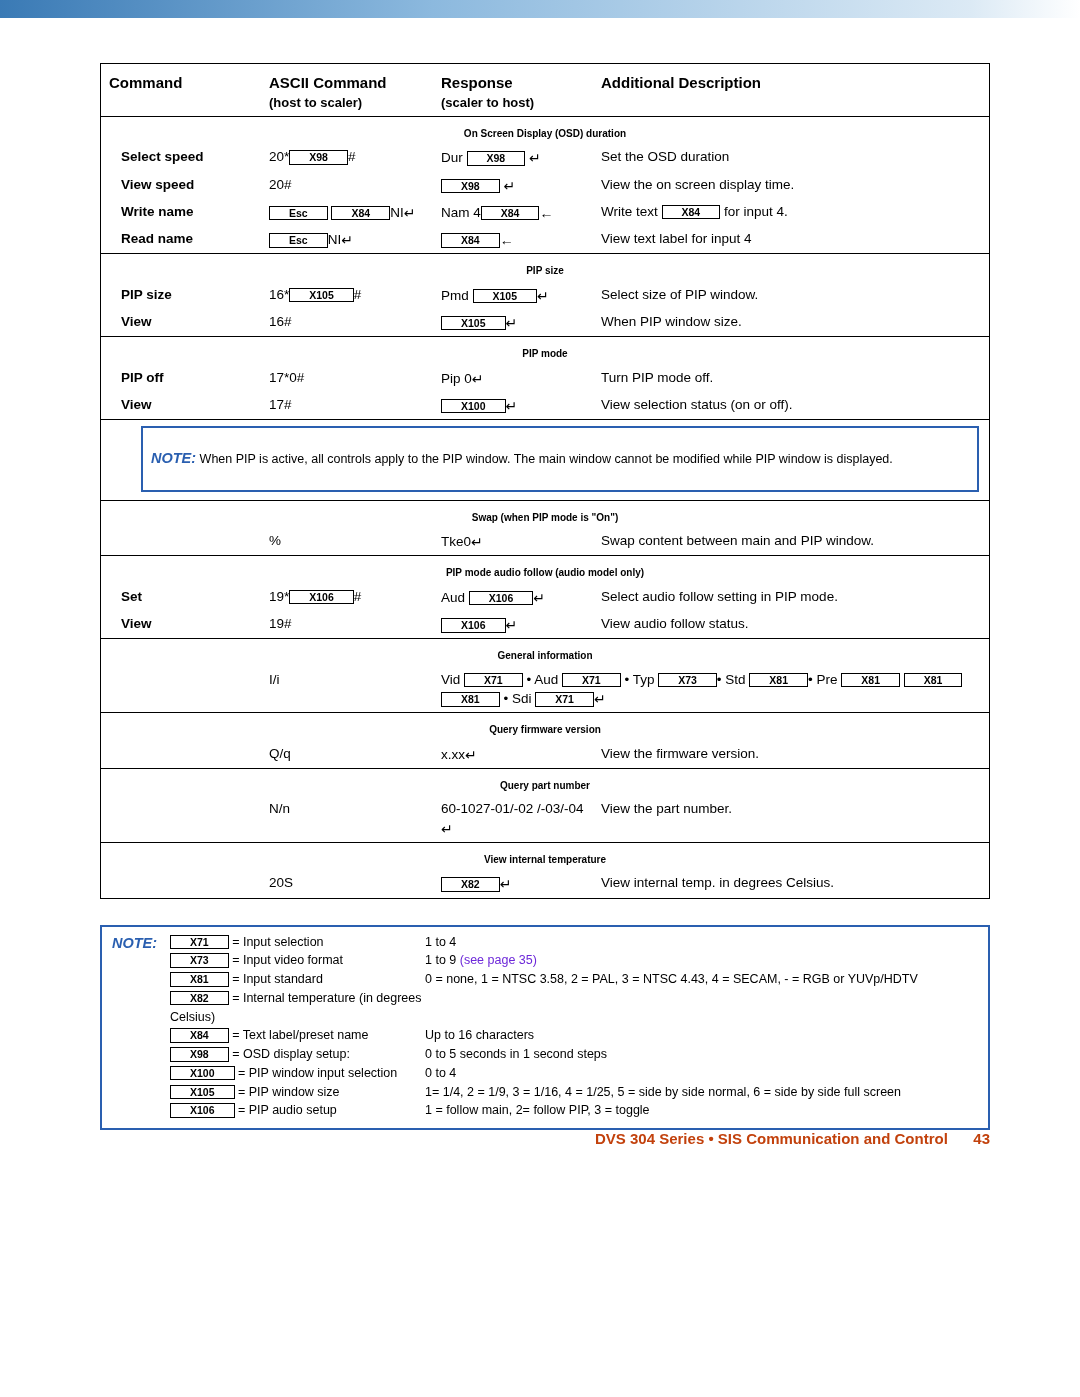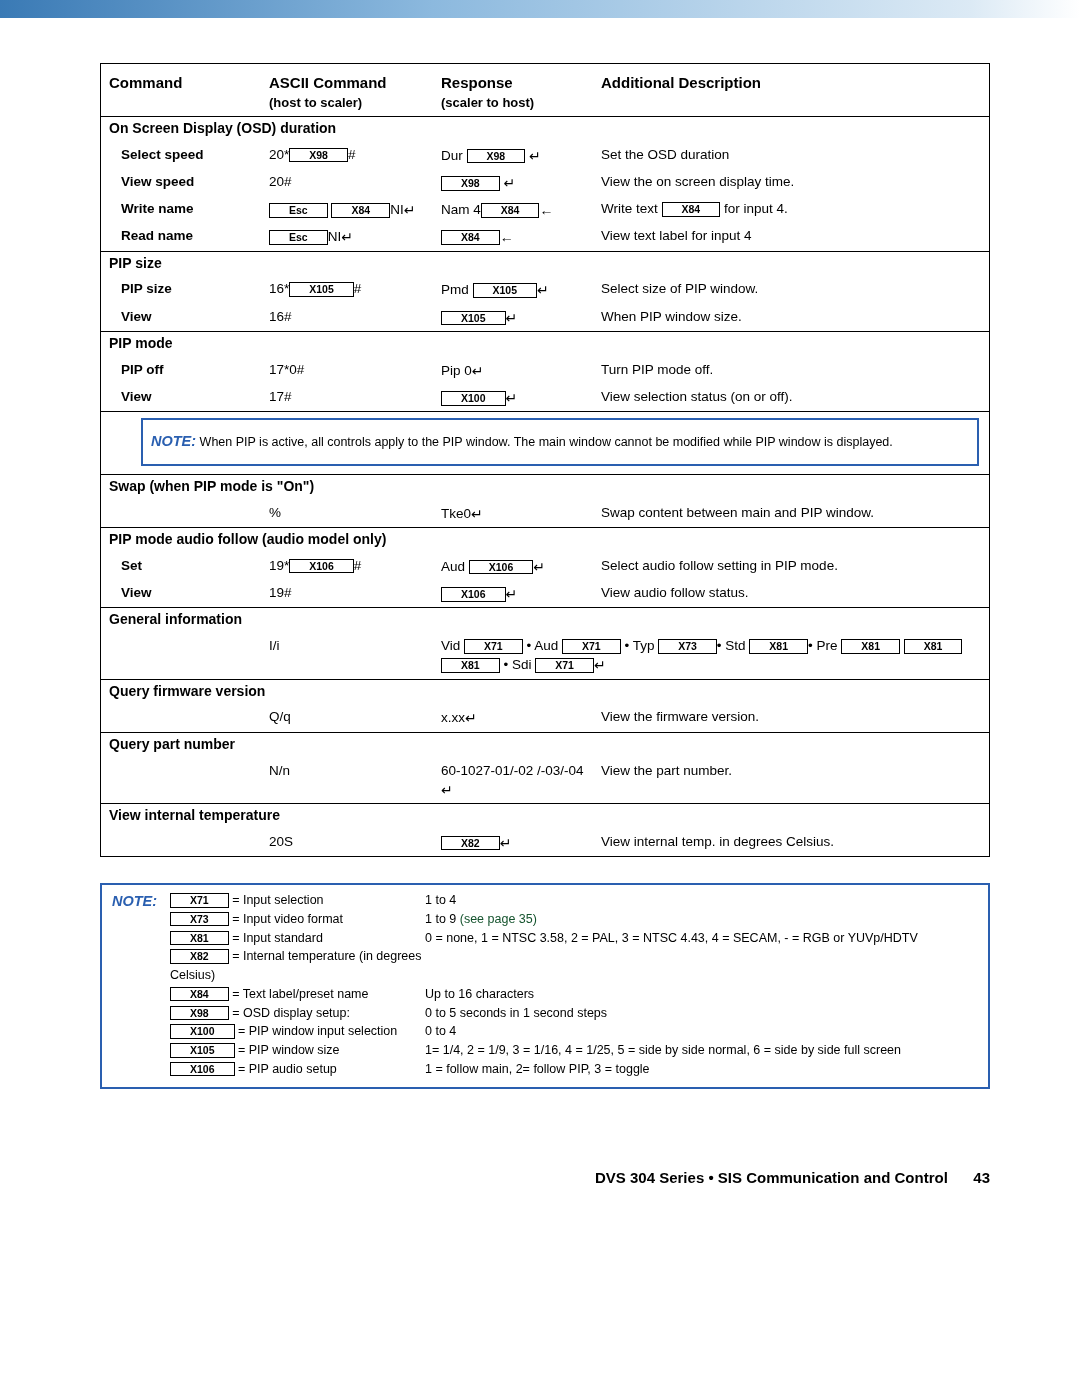--- a/index.html
+++ b/index.html
@@ -39,23 +39,24 @@
   font-weight: bold;
   font-size: 13px;
   padding-top: 1px;
 }
 .col-cmd { width: 160px; }
 .col-asc { width: 172px; }
 .col-resp { width: 160px; }
 .col-desc { }
 .section-row td {
   font-weight: bold;
-  padding: 2px 8px 4px;
-  font-size: 14px;
+  padding: 10px 8px 4px;
+  font-size: 10px;
   border-top: 1px solid #000;
+  text-align: center;
 }
 .data-row td {
   padding: 4px 8px;
   font-size: 13.5px;
 }
 .data-row td:first-child { padding-left: 20px; font-weight: bold; }
 .boxcode {
   display: inline-block;
   border: 1px solid #000;
   padding: 0 19px;
@@ -67,45 +68,44 @@
 }
 .enter {
   display: inline-block;
   font-size: 14px;
   position: relative;
   top: 1px;
 }
 .note-box {
   border: 2px solid #2a5fb0;
   margin: 6px 10px 8px 40px;
-  padding: 12px 8px;
+  padding: 21px 8px;
   font-size: 12.5px;
   line-height: 1.35;
 }
 .note-box .nlbl {
   font-weight: bold;
   font-style: italic;
   color: #2a5fb0;
   font-size: 14.5px;
 }
 .note-legend {
   border: 2px solid #2a5fb0;
   margin-top: 26px;
   padding: 6px 10px 8px;
   font-size: 12.5px;
   line-height: 1.5;
 }
 .legend-row { display: flex; }
 .legend-left { width: 255px; flex-shrink: 0; }
 .legend-right { }
-.link { color: #14532d; }
+.link { color: #6d28d9; }
 .footer {
   text-align: right;
-  margin-top: 80px;
-  color: #000000;
+  color: #c2410c;
   font-weight: bold;
   font-size: 15px;
 }
 .footer .pg { display:inline-block; width: 38px; text-align: right; }
 </style>
 </head>
 <body>
 <div class="top-bar"></div>
 
 <div class="page">

